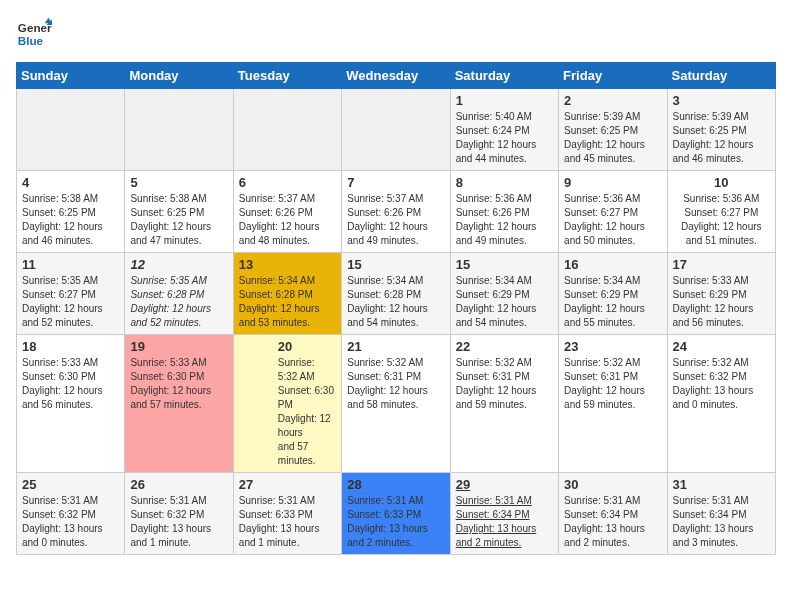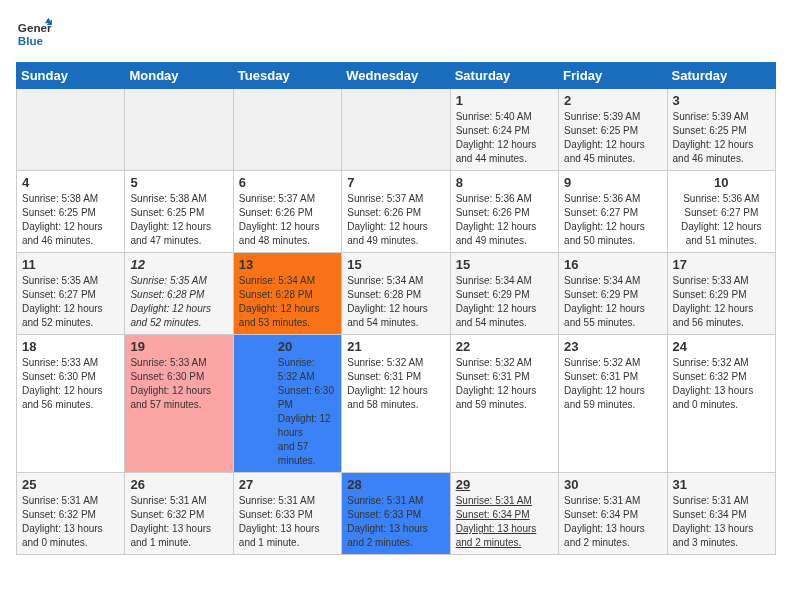--- a/index.html
+++ b/index.html
@@ -200,21 +200,21 @@
 Daylight: 12 hours
 and 52 minutes.</div>
         </td>
         <td style="background: rgb(245, 245, 245); font-style: italic;">
           <span class="day-number">12</span>
           <div class="day-info" style="white-space: pre-line;">Sunrise: 5:35 AM
 Sunset: 6:28 PM
 Daylight: 12 hours
 and 52 minutes.</div>
         </td>
-        <td style="background: #f97316;">
+        <td style="background: #eab308;">
           <span class="day-number">13</span>
           <div class="day-info" style="white-space: pre-line;">Sunrise: 5:34 AM
 Sunset: 6:28 PM
 Daylight: 12 hours
 and 53 minutes.</div>
         </td>
         <td style="background: rgb(245, 245, 245);">
           <span class="day-number">15</span>
           <div class="day-info" style="white-space: pre-line;">Sunrise: 5:34 AM
 Sunset: 6:28 PM
@@ -251,21 +251,21 @@
 Daylight: 12 hours
 and 56 minutes.</div>
         </td>
         <td style="background: #fca5a5; margin-top: 12px;">
           <span class="day-number">19</span>
           <div class="day-info" style="white-space: pre-line;">Sunrise: 5:33 AM
 Sunset: 6:30 PM
 Daylight: 12 hours
 and 57 minutes.</div>
         </td>
-        <td style="background: #3b82f6; padding-left: 44px;">
+        <td style="background: #fef9c3; padding-left: 44px;">
           <span class="day-number">20</span>
           <div class="day-info" style="white-space: pre-line;">Sunrise: 5:32 AM
 Sunset: 6:30 PM
 Daylight: 12 hours
 and 57 minutes.</div>
         </td>
         <td style="background: rgb(255, 255, 255);">
           <span class="day-number">21</span>
           <div class="day-info" style="white-space: pre-line;">Sunrise: 5:32 AM
 Sunset: 6:31 PM

